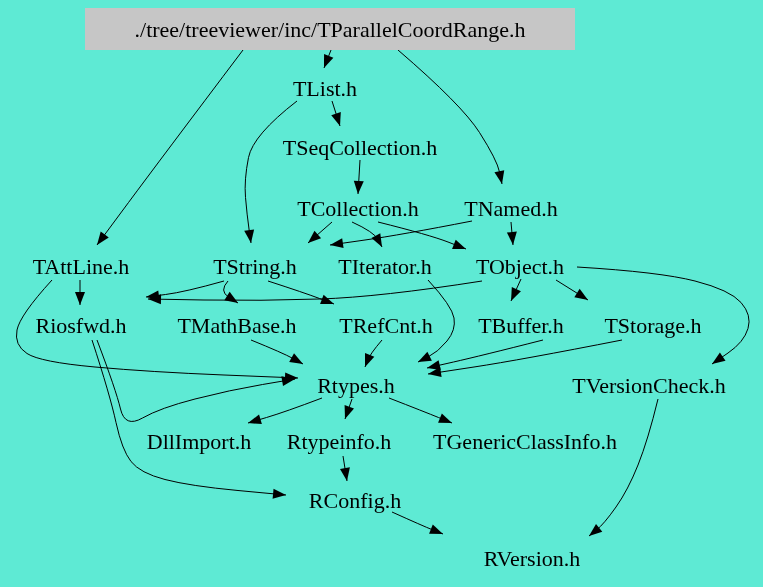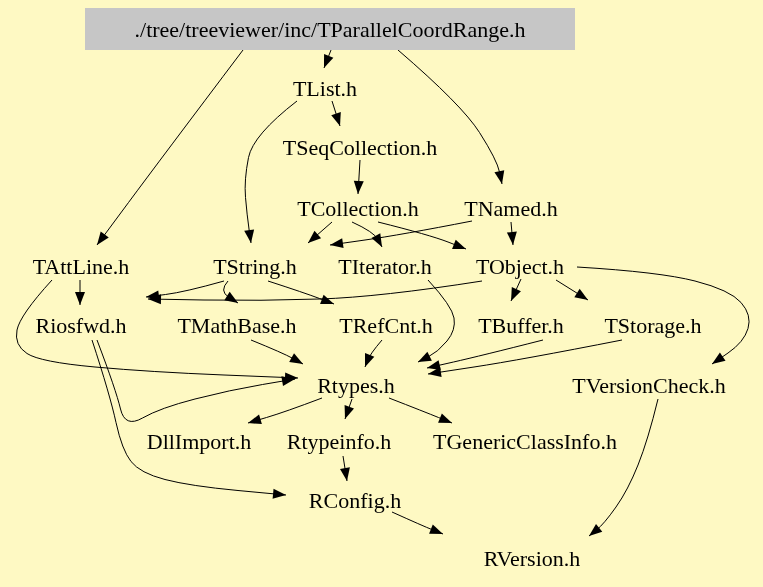--- a/index.html
+++ b/index.html
@@ -1,16 +1,16 @@
 <!DOCTYPE html>
 <html><head>
 <meta charset="utf-8">
 <style>
   html,body{margin:0;padding:0;background:#ffffff;}
-  #stage{position:relative;width:763px;height:587px;background:#fef9c3;overflow:hidden;}
+  #stage{position:relative;width:763px;height:587px;background:#5eead4;overflow:hidden;}
   svg text{font-family:"Liberation Serif","DejaVu Serif",serif;font-size:22px;fill:#000;}
   svg path.edge{fill:none;stroke:#000;stroke-width:1;}
   svg polygon.head{fill:#000;stroke:none;}
 </style>
 </head>
 <body>
 
 <div id="stage">
   <svg id="graph" width="763" height="587" viewBox="0 0 763 587">
       <path d="M331,50 L324,68" class="edge" stroke="#000000"></path>

